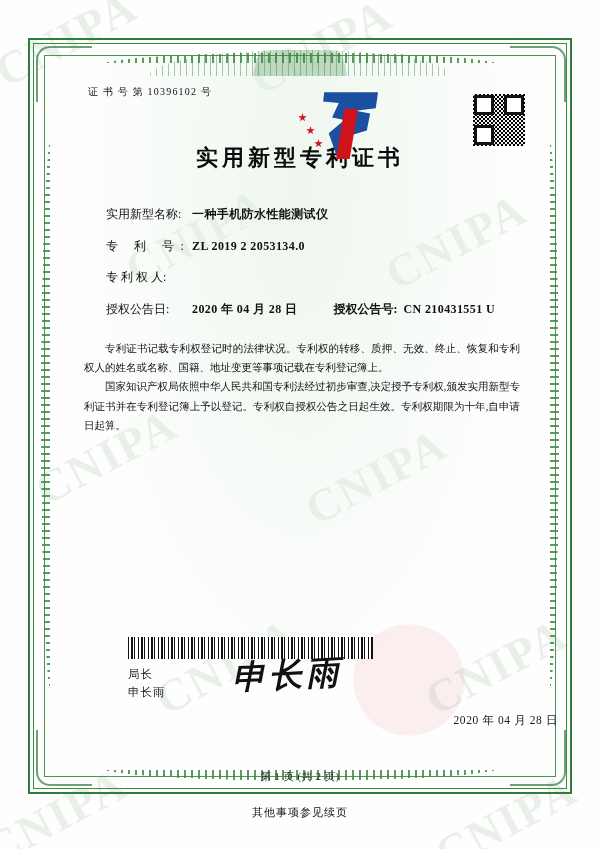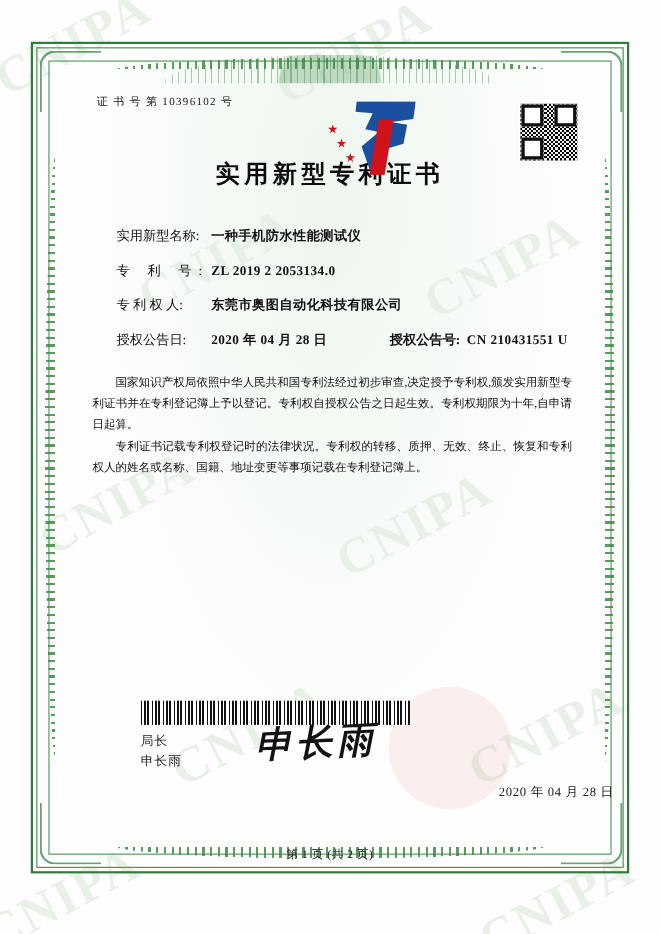--- a/index.html
+++ b/index.html
@@ -234,21 +234,21 @@
     color: #111;
   }
   .label.sp3 { letter-spacing: 6.5px; }
   .label.sp4 { letter-spacing: 11px; }
   .value {
     color: #111;
     letter-spacing: .4px;
     font-weight: bold;
   }
   .row.two .value2-label {
-    margin-left: 57px;
+    margin-left: 36px;
     letter-spacing: 0;
   }
 
   .para {
     margin-top: 22px;
     padding: 0 8px 0 12px;
     font-size: 10.5px;
     line-height: 1.85;
     text-align: justify;
     text-indent: 21px;
@@ -381,45 +381,45 @@
 
 
       <div class="row">
         <span class="label sp3">专 利 号:</span>
         <span class="value">ZL 2019 2 2053134.0</span>
       </div>
 
 
       <div class="row">
         <span class="label">专 利 权 人:</span>
-        <span class="value">东莞市奥图自动化科技有限公司</span>
       </div>
 
 
       <div class="row two">
         <span class="label">授权公告日:</span>
         <span class="value">2020 年 04 月 28 日</span>
         <span class="value value2-label">授权公告号:</span>
         <span class="value" style="margin-left:6px">CN 210431551 U</span>
       </div>
 
     </div>
 
     <div class="para">
+      <p>专利证书记载专利权登记时的法律状况。专利权的转移、质押、无效、终止、恢复和专利权人的姓名或名称、国籍、地址变更等事项记载在专利登记簿上。</p>
       <p>国家知识产权局依照中华人民共和国专利法经过初步审查,决定授予专利权,颁发实用新型专利证书并在专利登记簿上予以登记。专利权自授权公告之日起生效。专利权期限为十年,自申请日起算。</p>
-      <p>专利证书记载专利权登记时的法律状况。专利权的转移、质押、无效、终止、恢复和专利权人的姓名或名称、国籍、地址变更等事项记载在专利登记簿上。</p>
     </div>
 
     <div class="seal-hint"></div>
 
     <div class="barcode"></div>
 
     <div class="sign-area">
       <div class="sign-label">局长</div>
       <div class="sign-label">申长雨</div>
       <div class="signature">申长雨</div>
       <div class="sign-date">2020 年 04 月 28 日</div>
     </div>
 
     <div class="page-no">第 1 页 (共 2 页)</div>
   </div>
 
+  <div class="footer-note">其他事项参见续页</div>
 </div>
 
 </body></html>

